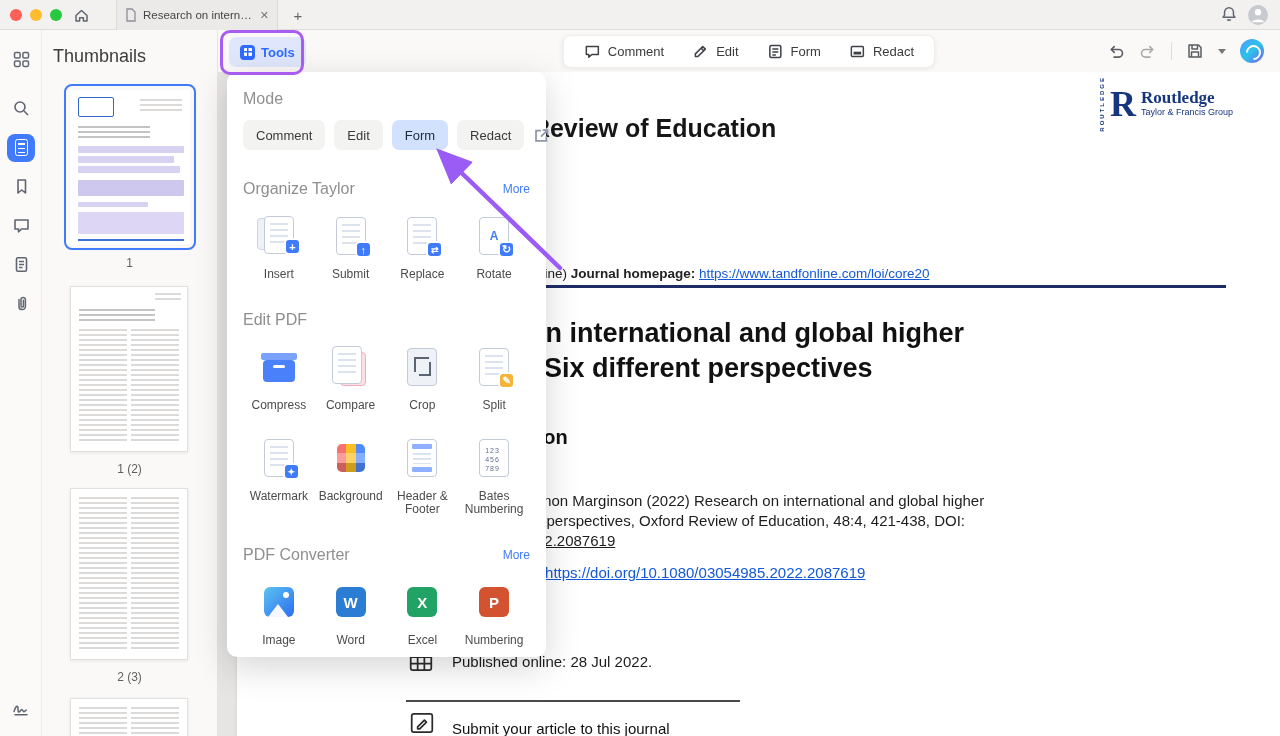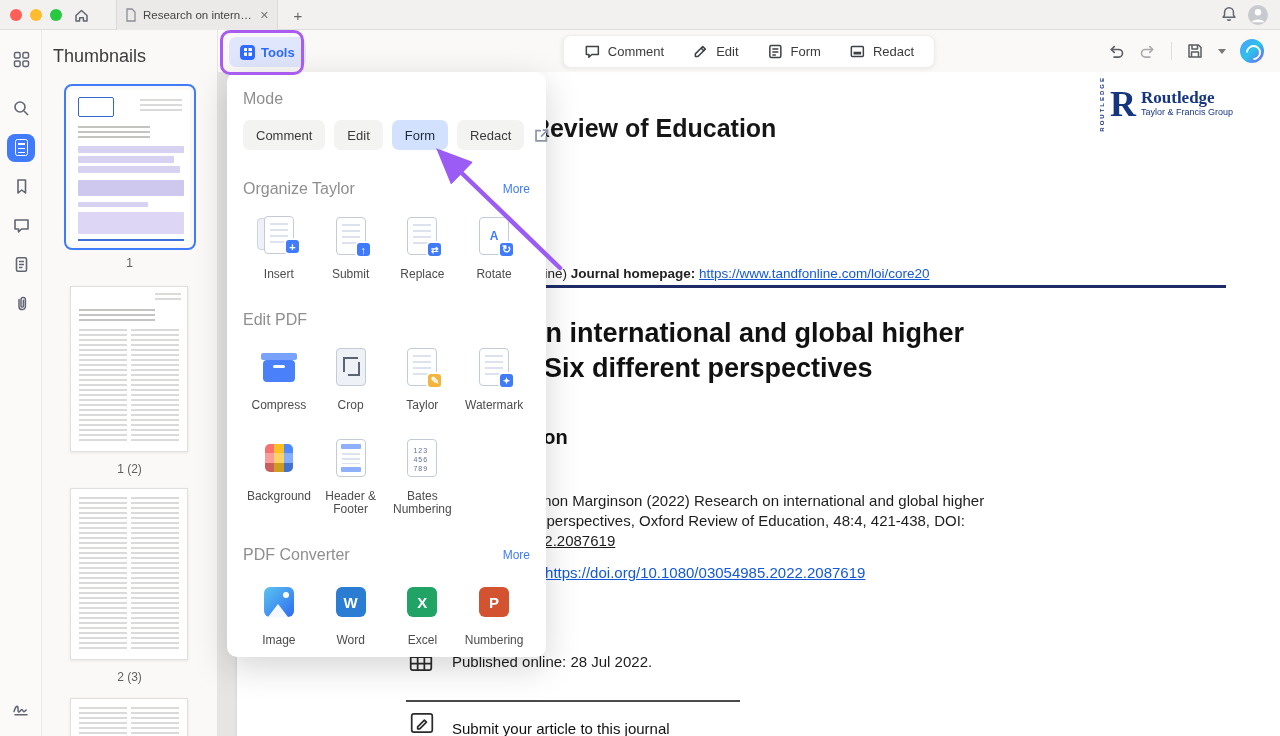--- a/index.html
+++ b/index.html
@@ -437,34 +437,43 @@
   </div>
   <div class="tgrid">
     <div class="tile">
       <div class="ticon">
             <div class="compress"></div>
           </div>
       <div class="tlabel">Compress</div>
     </div>
     <div class="tile">
       <div class="ticon">
+            <div class="cwrap">
+              <div class="pinkpg"></div>
+              <div class="pg" style="left:0;top:0;"></div>
+            </div>
+          </div>
+      <div class="tlabel">Compare</div>
+    </div>
+    <div class="tile">
+      <div class="ticon">
             <div class="pg plain" style="background:#eef1f5;">
               <div class="cropA"></div>
               <div class="cropB"></div>
             </div>
           </div>
       <div class="tlabel">Crop</div>
     </div>
     <div class="tile">
       <div class="ticon">
             <div class="pg">
               <div class="badge b-pen"></div>
             </div>
           </div>
-      <div class="tlabel">Taylor</div>
+      <div class="tlabel">Split</div>
     </div>
     <div class="tile">
       <div class="ticon">
             <div class="pg">
               <div class="badge b-wm"></div>
             </div>
           </div>
       <div class="tlabel">Watermark</div>
     </div>
     <div class="tile">

